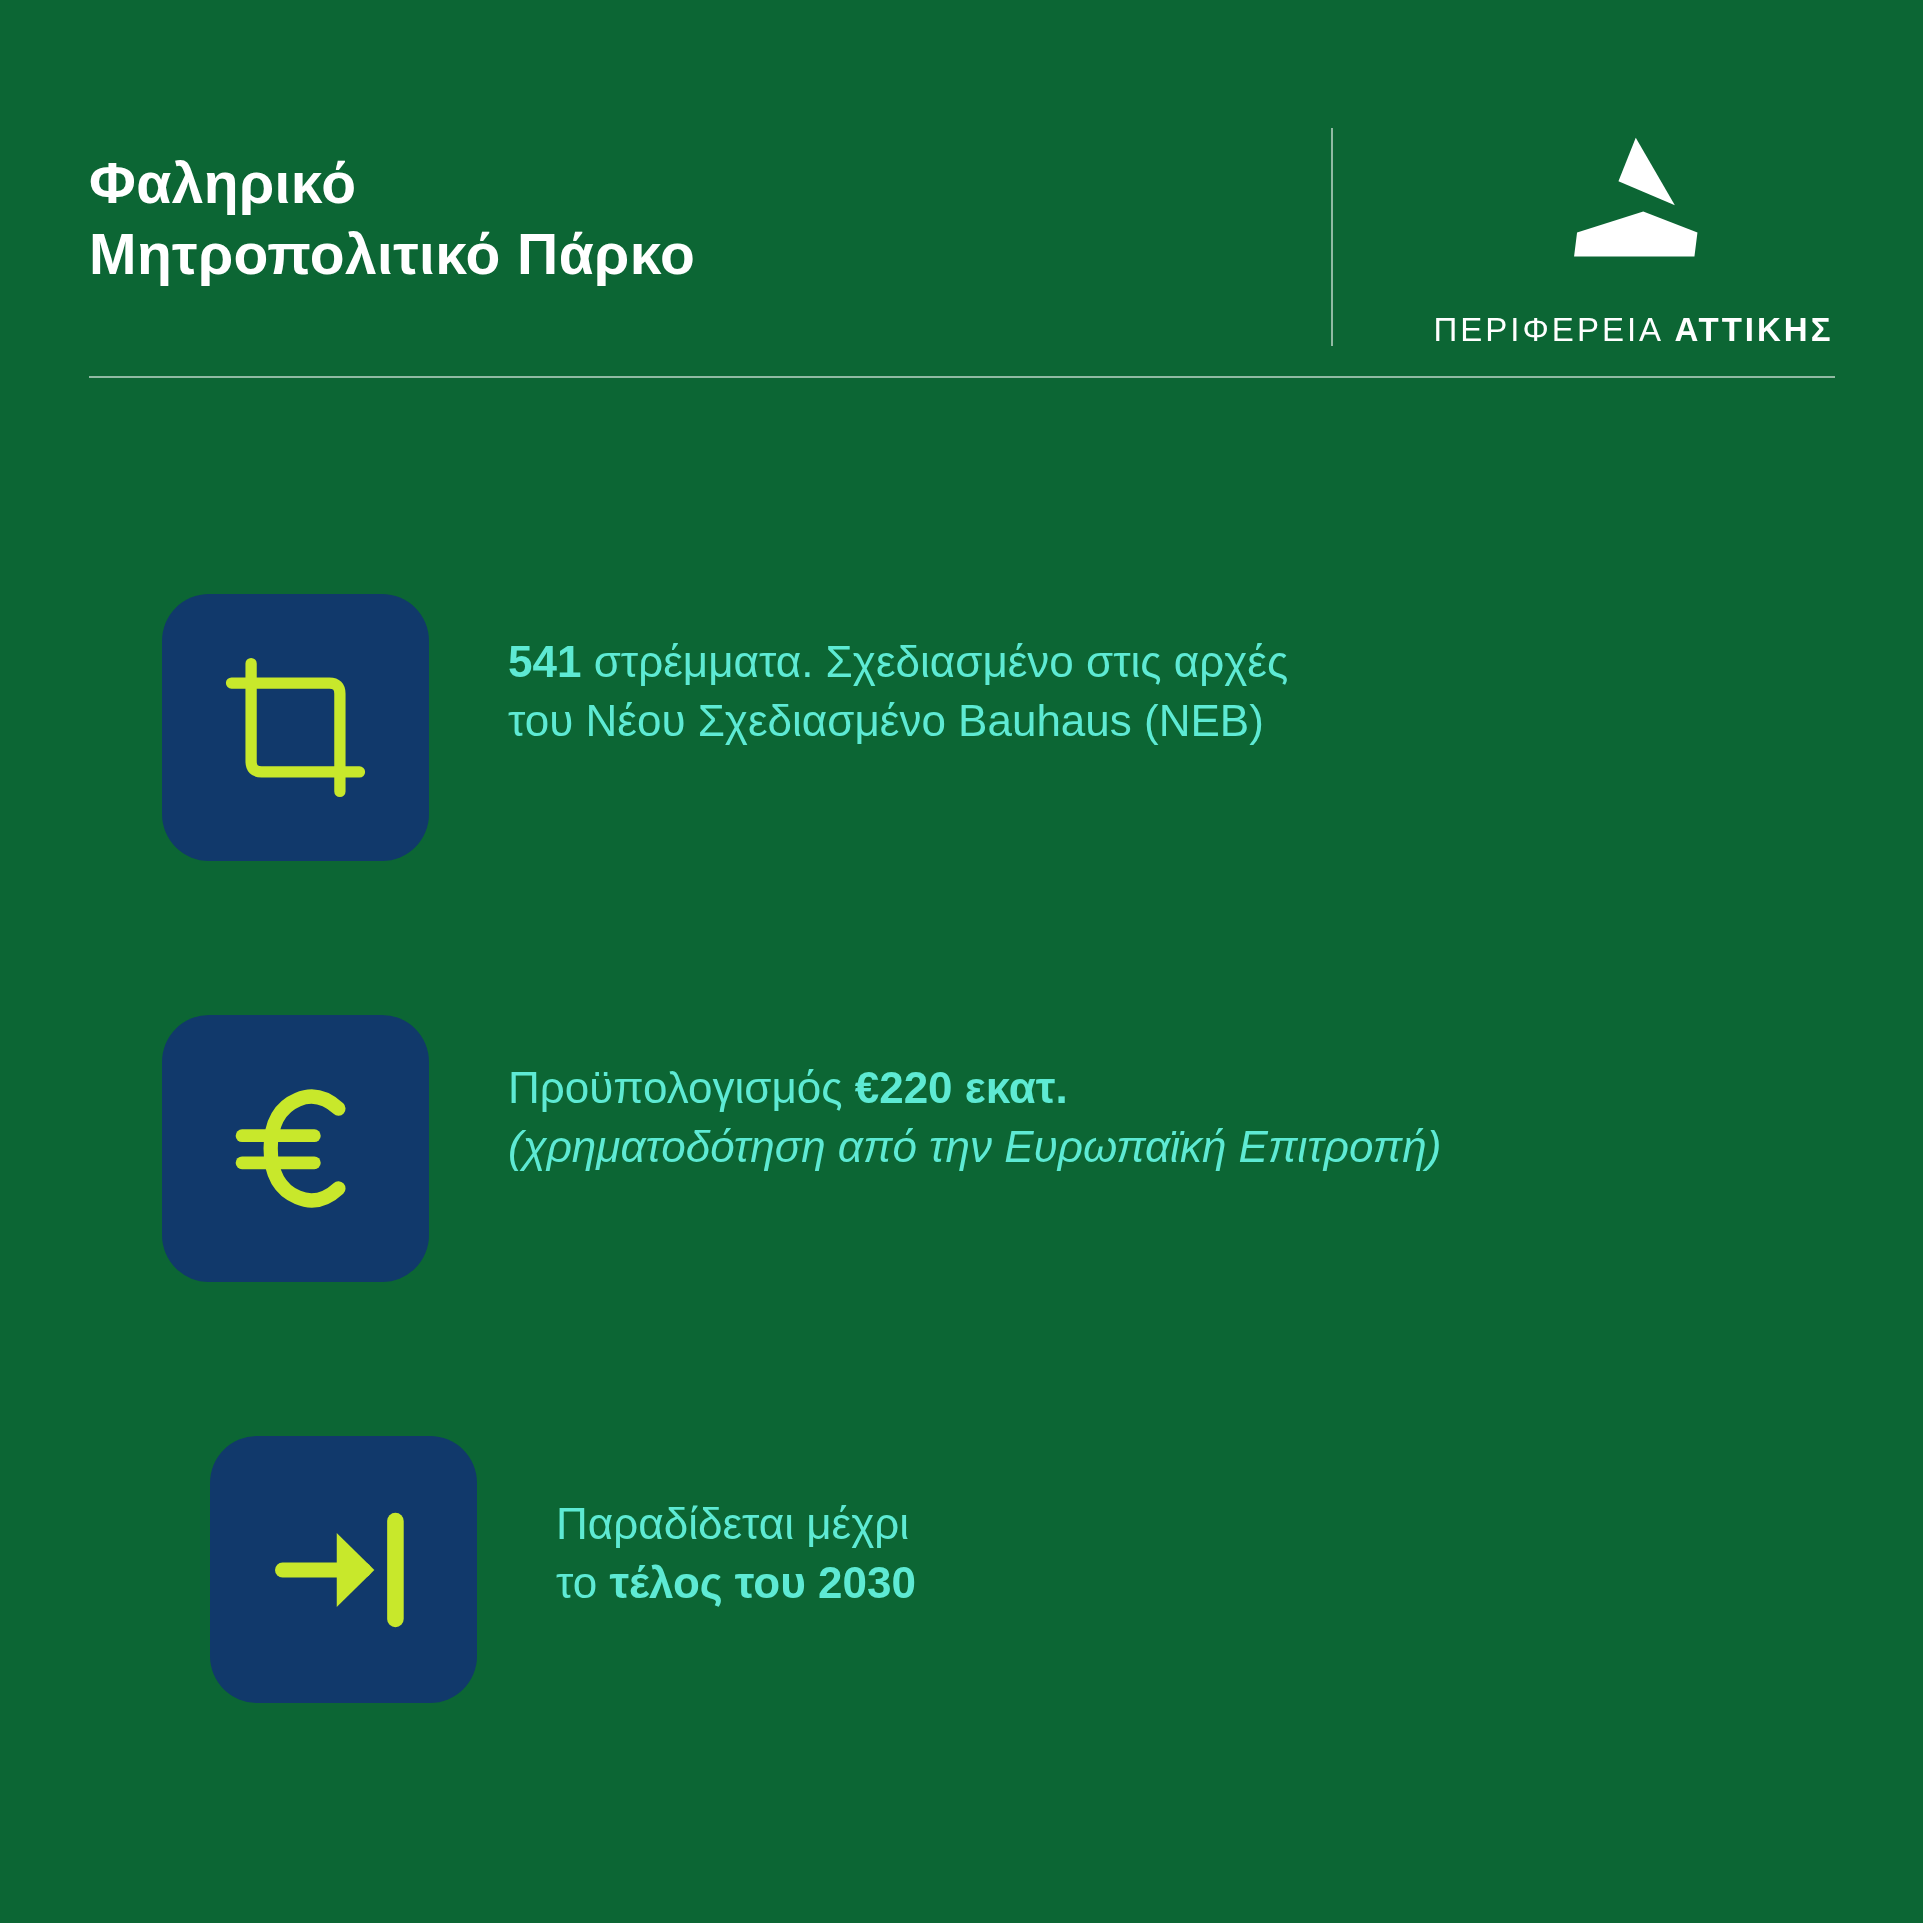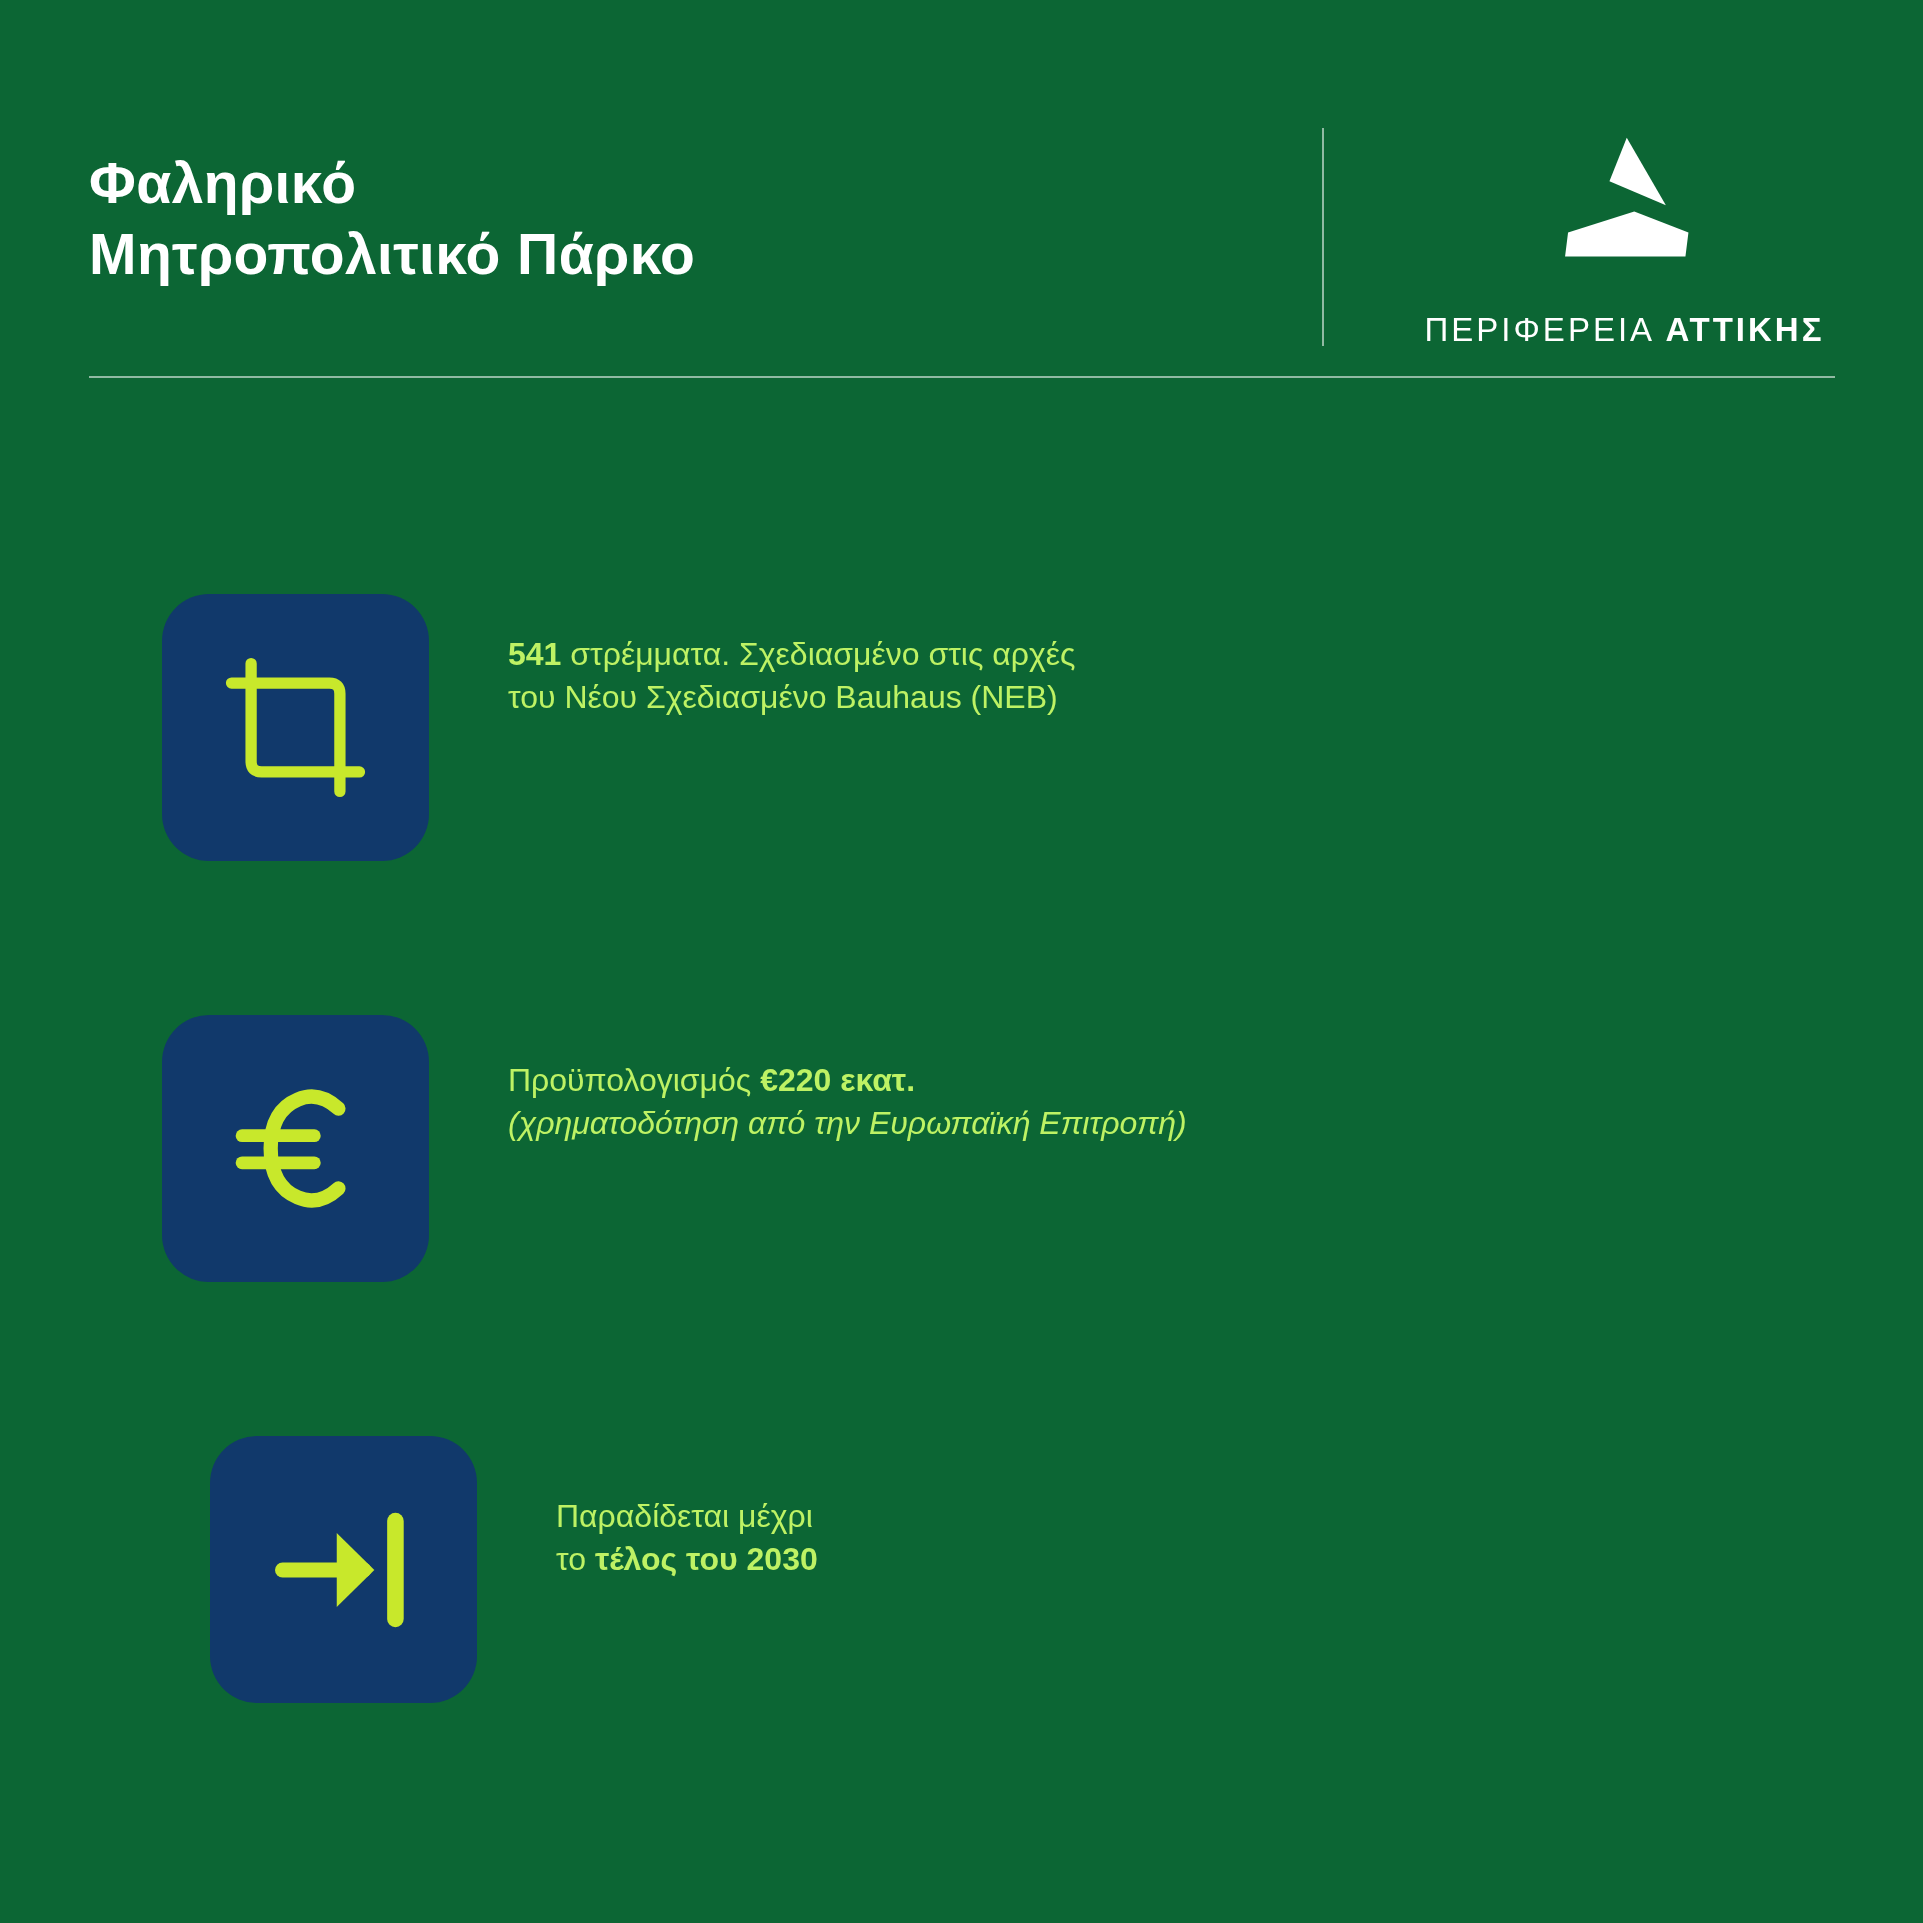--- a/index.html
+++ b/index.html
@@ -18,21 +18,21 @@
     width: 1924px;
     height: 1924px;
     box-sizing: border-box;
   }
 
   
   .header {
     position: absolute;
     top: 128px;
     left: 89px;
-    right: 89px;
+    right: 80px;
     height: 248px;
     display: flex;
     align-items: flex-start;
     justify-content: space-between;
   }
   .brand-title {
     color: #ffffff;
     font-size: 57px;
     font-weight: bold;
     line-height: 1.25;
@@ -104,22 +104,22 @@
     background: #11396b;
     border-radius: 47px;
     display: flex;
     align-items: center;
     justify-content: center;
     margin-right: 79px;
   }
   .icon-tile svg { display: block; }
 
   .row-text {
-    color: #bef264;
-    font-size: 32px;
+    color: #5eead4;
+    font-size: 44px;
     line-height: 1.33;
     padding-top: 39px;
     max-width: 1345px;
   }
   .row-text .b { font-weight: bold; }
   .row-text .i { font-style: italic; }
   .row-text .line { display: block; }
   .row-2 .row-text { padding-top: 44px; }
   .row-3 .row-text { padding-top: 59px; }
 </style>

